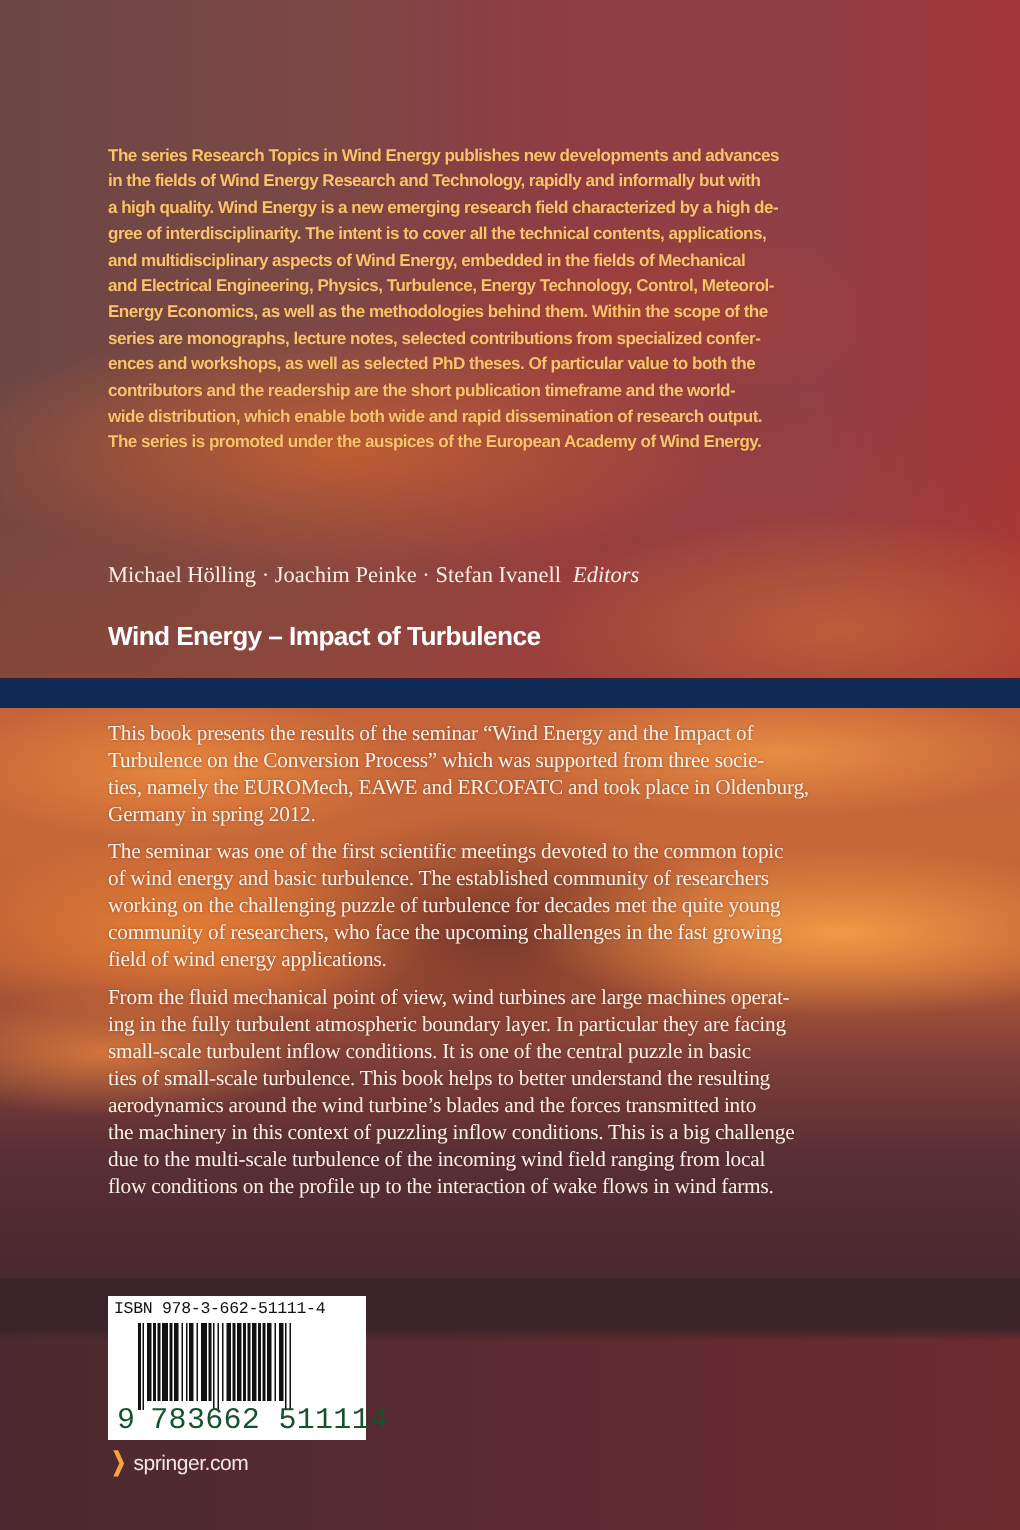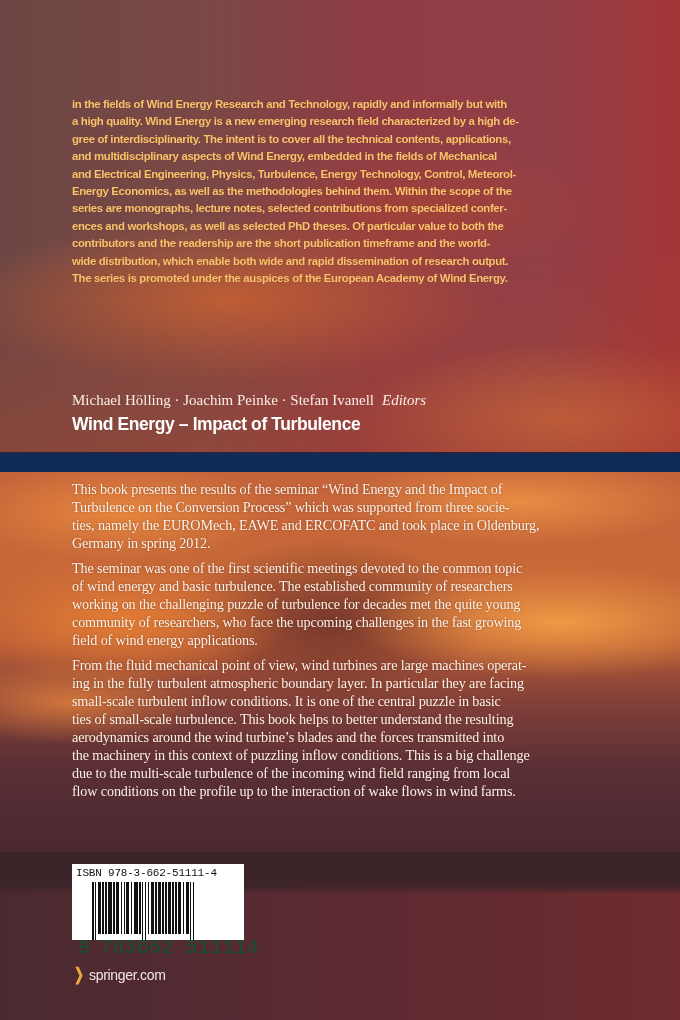--- a/index.html
+++ b/index.html
@@ -55,21 +55,21 @@
       font-weight: bold;
       font-size: 11.4px; line-height: 17.4px;
       letter-spacing: -0.35px;
       color: #f7c36c;
       margin: 0;
       text-shadow: 0 0 1px rgba(120,40,20,0.4);
     }
     .series-text span { display: block; white-space: nowrap; }
 
     .editors {
-      position: absolute; left: 72px; top: 392px;
+      position: absolute; left: 72px; top: 376px;
       font-family: "Liberation Serif", serif;
       font-size: 15px; color: #fbeee6; white-space: nowrap;
     }
     .editors .role { font-style: italic; margin-left: 8px; }
     .title {
       position: absolute; left: 72px; top: 414px;
       font-family: "Liberation Sans", sans-serif;
       font-weight: bold; font-size: 17.5px; letter-spacing: -0.4px;
       color: #ffffff; white-space: nowrap;
     }
@@ -78,21 +78,21 @@
       position: absolute; left: 72px; top: 480px; width: 560px;
       font-family: "Liberation Serif", serif;
       font-size: 14.2px; line-height: 18px; letter-spacing: -0.15px;
       color: #fbf1e8;
       text-shadow: 0 0 2px rgba(80,30,10,0.45);
     }
     .desc p { margin: 0 0 7px 0; }
     .desc p span { display: block; white-space: nowrap; }
 
     .barcode-box {
-      position: absolute; left: 72px; top: 864px; width: 172px; height: 76px;
+      position: absolute; left: 72px; top: 864px; width: 172px; height: 96px;
       background: #ffffff;
       box-sizing: border-box;
     }
     .isbn-label {
       position: absolute; left: 4px; top: 3px;
       font-family: "Liberation Mono", monospace; font-size: 11px;
       color: #111; white-space: nowrap; letter-spacing: -0.2px;
     }
     .bars {
       position: absolute; left: 20px; top: 18px; width: 130px; height: 58px;
@@ -121,20 +121,21 @@
 </head>
 <body>
 
 <div class="cover">
   <div class="bg-top"></div>
   <div class="blue-band"></div>
   <div class="bg-mid"></div>
   <div class="bg-bottom"></div>
 
   <div class="series-text">
+    <span>The series Research Topics in Wind Energy publishes new developments and advances</span>
     <span>in the fields of Wind Energy Research and Technology, rapidly and informally but with</span>
     <span>a high quality. Wind Energy is a new emerging research field characterized by a high de-</span>
     <span>gree of interdisciplinarity. The intent is to cover all the technical contents, applications,</span>
     <span>and multidisciplinary aspects of Wind Energy, embedded in the fields of Mechanical</span>
     <span>and Electrical Engineering, Physics, Turbulence, Energy Technology, Control, Meteorol-</span>
     <span>Energy Economics, as well as the methodologies behind them. Within the scope of the</span>
     <span>series are monographs, lecture notes, selected contributions from specialized confer-</span>
     <span>ences and workshops, as well as selected PhD theses. Of particular value to both the</span>
     <span>contributors and the readership are the short publication timeframe and the world-</span>
     <span>wide distribution, which enable both wide and rapid dissemination of research output.</span>

